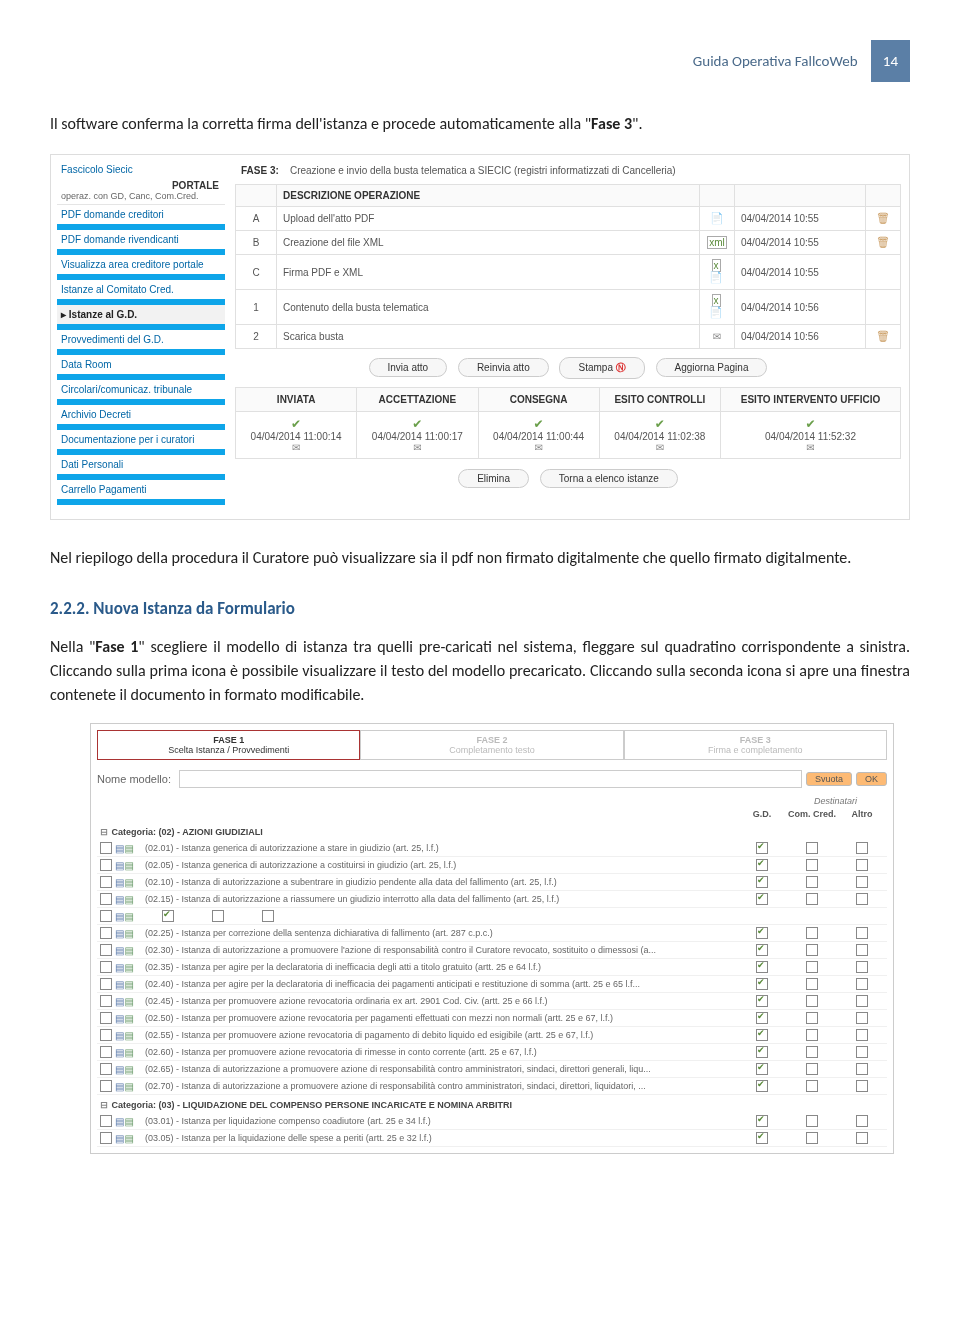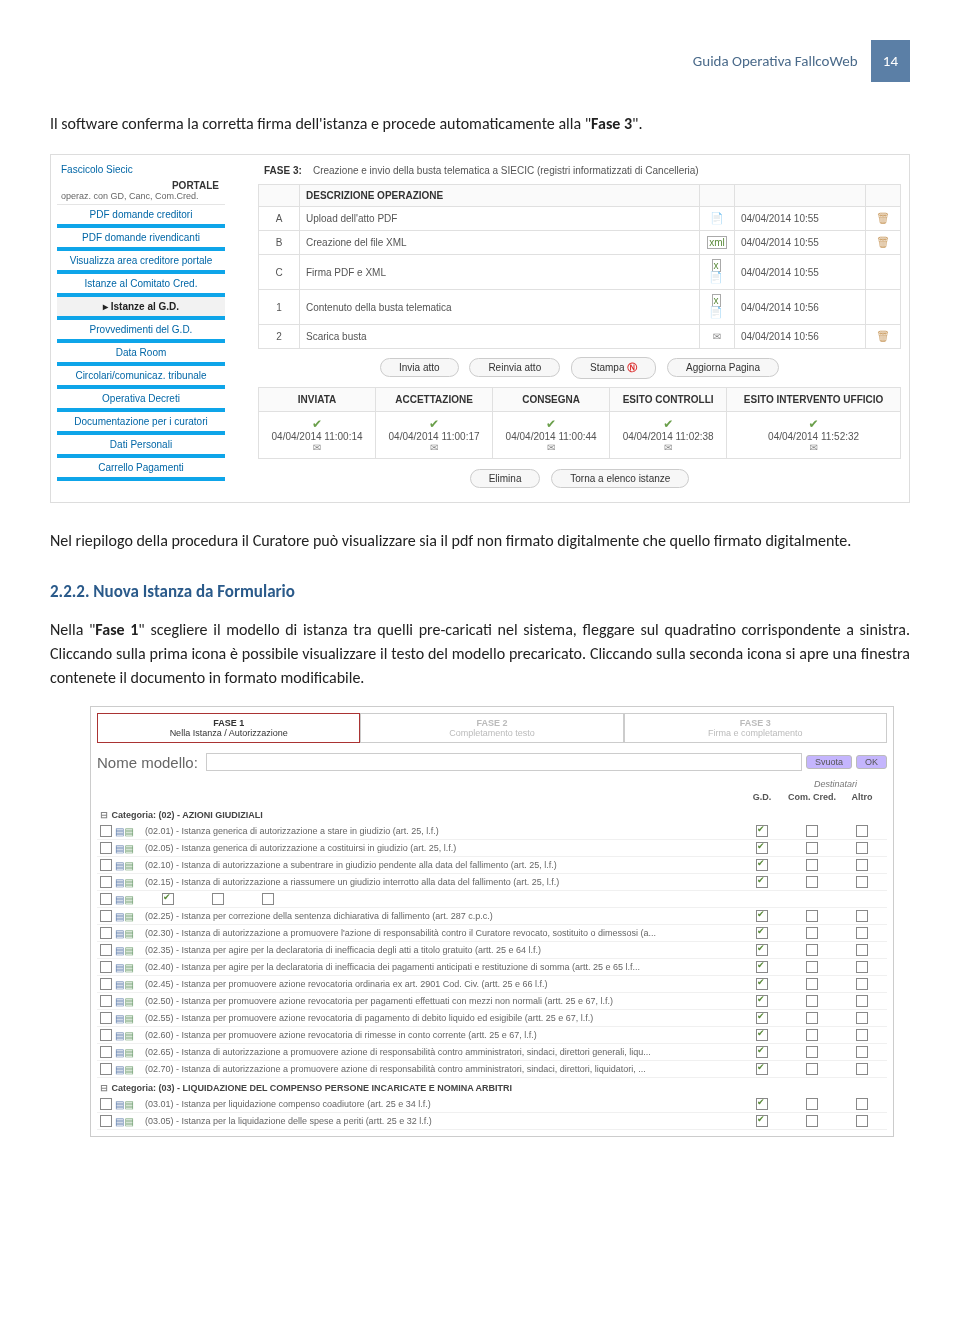--- a/index.html
+++ b/index.html
@@ -47,21 +47,20 @@
   
   .screenshot1 {
     border: 1px solid #ddd;
     font-family: Verdana, Arial, sans-serif;
     font-size: 10px;
     color: #555;
     display: flex;
     margin: 18px 0 26px 0;
     padding: 6px 8px 14px 6px;
     background: #fff;
-    gap: 23px;
   }
   .ss1-sidebar {
     width: 168px;
     flex-shrink: 0;
     font-size: 10px;
   }
   .ss1-sb-top {
     padding: 3px 4px;
     color: #0066a6;
   }
@@ -72,23 +71,22 @@
     padding: 2px 6px 0 0;
   }
   .ss1-sb-sub {
     color: #666;
     padding: 0 6px 3px 4px;
     border-bottom: 1px solid #e5e5e5;
     font-size: 9px;
   }
   .ss1-sb-item {
     padding: 4px 4px;
-    border-bottom: 4px solid #0ea5e9;
+    border-bottom: 6px solid #0ea5e9;
     color: #0066a6;
-    text-align: center;
   }
   .ss1-sb-item.active {
     font-weight: bold;
     color: #222;
     background: #f2f2f2;
   }
   .ss1-main {
     flex: 1;
     padding-left: 10px;
   }
@@ -193,32 +191,32 @@
     border: 1px solid #a33;
     color: #333;
   }
   .ss2-phase .pt { font-weight: bold; display:block; }
   .ss2-search {
     display: flex;
     align-items: center;
     margin: 8px 0;
     gap: 4px;
   }
-  .ss2-search-label { color:#666; font-size:15px; margin-right:4px; }
+  .ss2-search-label { color:#666; font-size:11px; margin-right:4px; }
   .ss2-search-input {
     flex: 1;
     border: 1px solid #ccc;
     height: 16px;
   }
   .ss2-small-btn {
     border: 1px solid #bbb;
     border-radius: 3px;
     padding: 1px 8px;
     font-size: 9px;
-    background: #c4b5fd;
+    background: #fdba74;
   }
   .ss2-dest-head {
     text-align: right;
     padding-right: 30px;
     font-style: italic;
     color: #777;
     margin-top: 6px;
   }
   .ss2-cols {
     display: flex;
@@ -283,21 +281,21 @@
     <div class="ss1-sb-sub">operaz. con GD, Canc, Com.Cred.</div>
     <div id="ss1-sidebar-items">
         <div class="ss1-sb-item">PDF domande creditori</div>
         <div class="ss1-sb-item">PDF domande rivendicanti</div>
         <div class="ss1-sb-item">Visualizza area creditore portale</div>
         <div class="ss1-sb-item">Istanze al Comitato Cred.</div>
         <div class="ss1-sb-item active">▸ Istanze al G.D.</div>
         <div class="ss1-sb-item">Provvedimenti del G.D.</div>
         <div class="ss1-sb-item">Data Room</div>
         <div class="ss1-sb-item">Circolari/comunicaz. tribunale</div>
-        <div class="ss1-sb-item">Operativa Decreti</div>
+        <div class="ss1-sb-item">Archivio Decreti</div>
         <div class="ss1-sb-item">Documentazione per i curatori</div>
         <div class="ss1-sb-item">Dati Personali</div>
         <div class="ss1-sb-item">Carrello Pagamenti</div>
       </div>
   </div>
   <div class="ss1-main">
     <div class="ss1-fase-row">
       <b>FASE 3:</b>
       &nbsp;&nbsp;
       <span>Creazione e invio della busta telematica a SIECIC (registri informatizzati di Cancelleria)</span>
@@ -386,21 +384,21 @@
 <p class="body-text">Nel riepilogo della procedura il Curatore può visualizzare sia il pdf non firmato digitalmente che quello firmato digitalmente.</p>
 
 <div class="section-heading">2.2.2.  Nuova Istanza da Formulario</div>
 
 <p class="body-text">
   <span>Nella "</span><span class="bold">Fase 1</span><span>" scegliere il modello di istanza tra quelli pre-caricati nel sistema, fleggare sul quadratino corrispondente a sinistra. Cliccando sulla prima icona è possibile visualizzare il testo del modello precaricato. Cliccando sulla seconda icona si apre una finestra contenete il documento in formato modificabile.</span>
 </p>
 
 <div class="screenshot2">
   <div class="ss2-phases" id="ss2-phases">
-      <div class="ss2-phase active"><span class="pt">FASE 1</span><span>Nella Istanza / Autorizzazione</span></div>
+      <div class="ss2-phase active"><span class="pt">FASE 1</span><span>Scelta Istanza / Provvedimenti</span></div>
       <div class="ss2-phase"><span class="pt">FASE 2</span><span>Completamento testo</span></div>
       <div class="ss2-phase"><span class="pt">FASE 3</span><span>Firma e completamento</span></div>
     </div>
   <div class="ss2-search">
     <span class="ss2-search-label">Nome modello:</span>
     <div class="ss2-search-input"></div>
     <span class="ss2-small-btn">Svuota</span>
     <span class="ss2-small-btn">OK</span>
   </div>
   <div class="ss2-dest-head">Destinatari</div>

